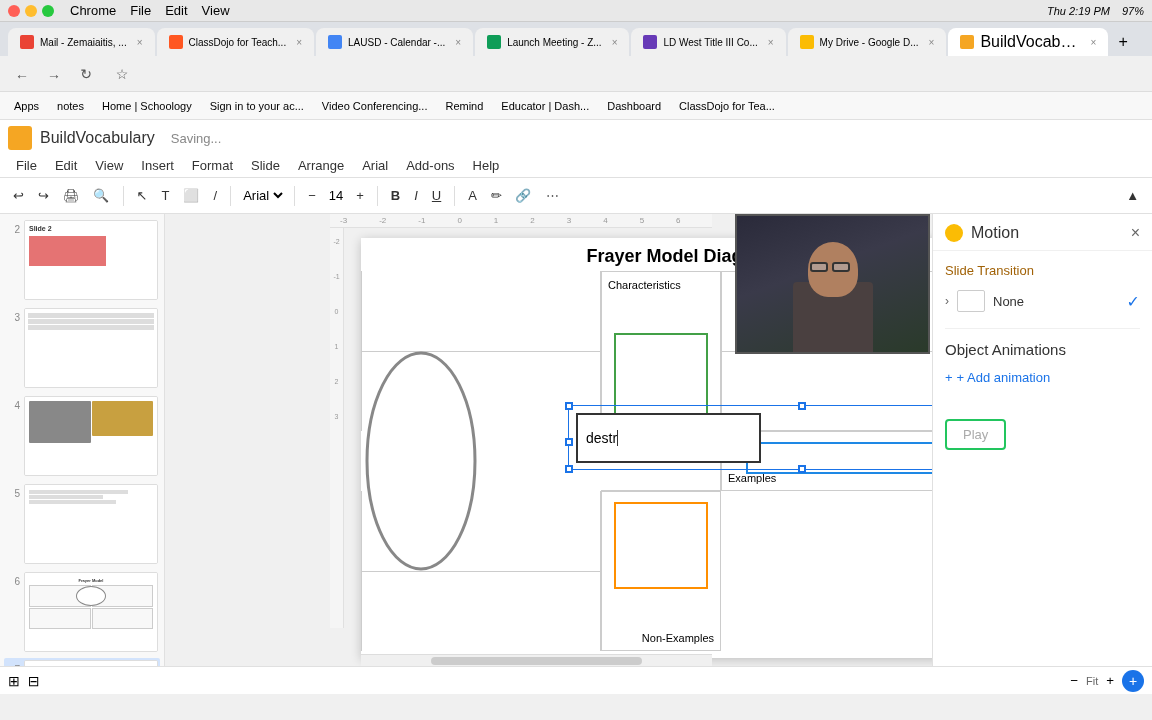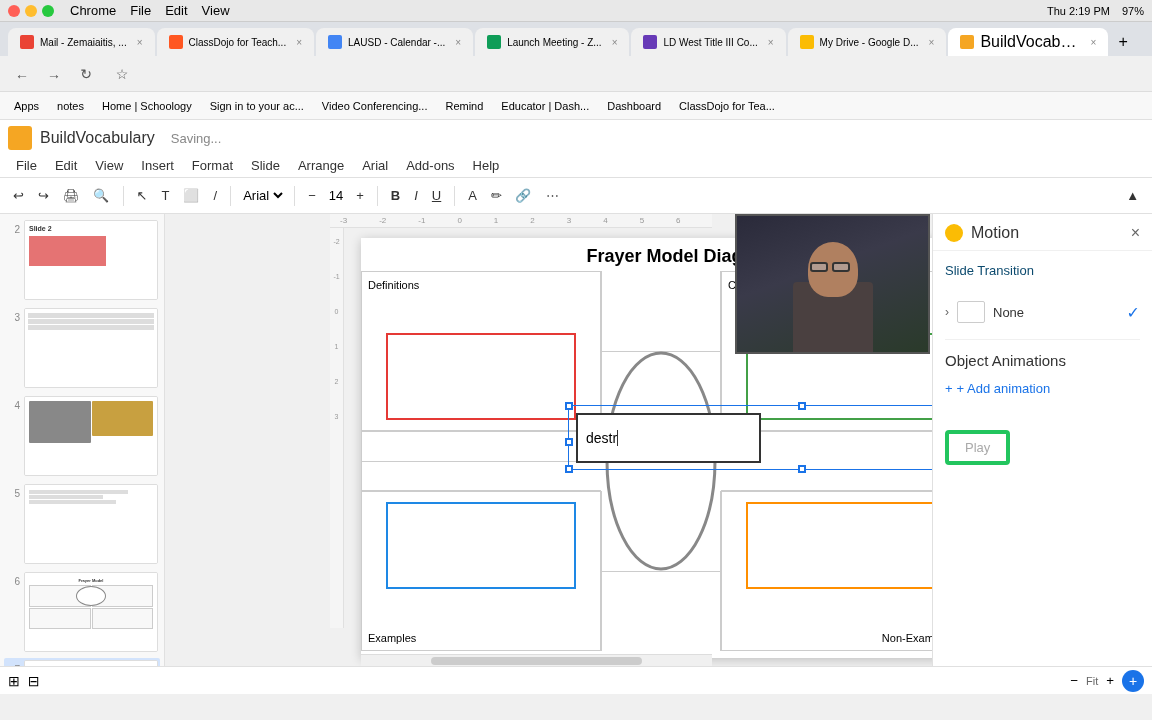--- a/index.html
+++ b/index.html
@@ -187,21 +187,21 @@
       justify-content: space-between;
       padding: 10px 12px 8px;
       border-bottom: 1px solid #f0f0f0;
     }
     .panel-title-row { display: flex; align-items: center; gap: 8px; }
     .panel-icon { width: 18px; height: 18px; background: #fbbc04; border-radius: 50%; flex-shrink: 0; }
     .panel-title { font-size: 16px; font-weight: 500; color: #333; }
     .panel-close { cursor: pointer; font-size: 16px; color: #666; border: none; background: none; }
 
     .panel-section { padding: 12px; }
-    .section-label { font-size: 13px; color: #0c4a6e; margin-bottom: 19px; }
+    .section-label { font-size: 13px; color: #a16207; margin-bottom: 8px; }
 
     .slide-transition-row {
       display: flex;
       align-items: center;
       gap: 8px;
       padding: 4px 0;
     }
     .chevron-icon { font-size: 12px; color: #666; }
     .transition-box { width: 28px; height: 22px; border: 1px solid #ccc; background: white; border-radius: 2px; }
     .transition-label { font-size: 13px; color: #333; }
@@ -216,21 +216,21 @@
       color: #1a73e8;
       font-size: 13px;
       cursor: pointer;
       border: none;
       background: none;
       padding: 2px 0;
     }
     .play-btn {
       margin-top: 16px;
       padding: 6px 16px;
-      border: 4px solid #22c55e;
+      border: 2px solid #22c55e;
       border-radius: 4px;
       background: white;
       font-size: 13px;
       color: #aaa;
       cursor: not-allowed;
     }
 
     
     .thumb-content {
       width: 100%;
@@ -262,21 +262,21 @@
     <div class="mac-dot mac-close"></div>
     <div class="mac-dot mac-min"></div>
     <div class="mac-dot mac-max"></div>
   </div>
   <div class="mac-menu">
     <span>Chrome</span>
     <span>File</span>
     <span>Edit</span>
     <span>View</span>
   </div>
-  <div style="margin-left:auto; display:flex; gap:12px; align-items:center;">
+  <div style="margin-left:auto; display:flex; gap:12px; align-items:center;font-style:italic;">
     <span>Thu 2:19 PM</span>
     <span>97%</span>
   </div>
 </div>
 
 <div class="tab-bar">
   <div class="tab">
     <div class="tab-favicon" style="background:#ea4335;"></div>
     <span style="font-size:10px; overflow:hidden; text-overflow:ellipsis;">Mail - Zemaiaitis, ...</span>
     <span class="tab-close">×</span>
@@ -489,24 +489,20 @@
         <span>2</span>
         <span>3</span>
     </div>
 
     <div style="position:absolute; top:24px; left:196px; width:640px; height:420px; background:white; box-shadow:0 2px 10px rgba(0,0,0,0.2);">
 
       <div style="text-align:center; font-size:18px; font-weight:bold; padding:8px 0 4px;">Frayer Model Diagram</div>
 
       <div style="display:grid; grid-template-columns:240px 120px 240px; grid-template-rows:160px 60px 160px; width:100%; height:calc(100% - 44px); position:relative;">
 
-        <div style="border:1px solid #ccc; padding:6px; position:relative;">
-          <span style="font-size:11px; font-weight:500;">Definitions</span>
-          <div style="border:2px solid #e53935; width:80%; height:55%; position:absolute; bottom:10px; left:10%; right:10%;"></div>
-        </div>
 
         <div style="border-left:1px solid #ccc; border-right:1px solid #ccc; position:relative;">
 
           <div style="position:absolute; top:50%; left:0; right:0; border-top:1px solid #ccc;"></div>
         </div>
 
         <div style="border:1px solid #ccc; padding:6px; position:relative;">
           <span style="font-size:11px; font-weight:500;">Characteristics</span>
           <div style="border:2px solid #43a047; width:80%; height:55%; position:absolute; bottom:10px; left:10%; right:10%;"></div>
         </div>

